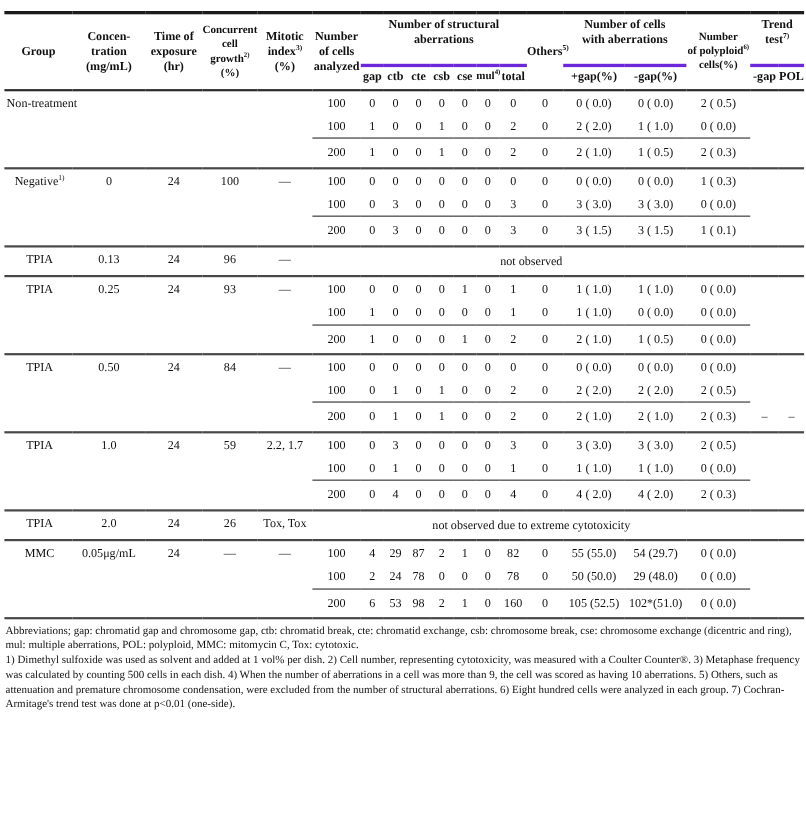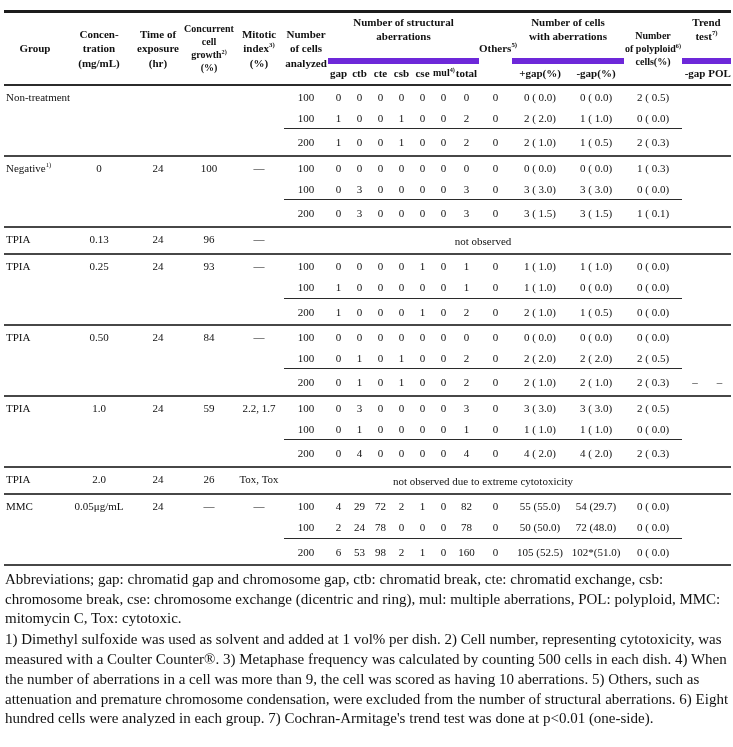--- a/index.html
+++ b/index.html
@@ -18,34 +18,34 @@
   
   table {
     border-collapse:collapse; table-layout:fixed;
     width:727px; margin-top:7px;
     font-size:11px;
     border-top:3px solid #1c1c1c;
   }
   thead { border-bottom:2px solid #2b2b2b; }
   tbody { border-bottom:2px solid #474747; }
   th { font-weight:bold; vertical-align:middle; text-align:center; padding:2px 0; line-height:1.3; }
-  .span-head { border-bottom:6px solid #6d28d9; padding-bottom:14px; }
+  .span-head { border-bottom:3px solid #6d28d9; padding-bottom:14px; }
   .sub { padding:2px 0 4px; }
   .sm { font-size:10px;margin-top:16px; }
   sup { font-size:0.62em; line-height:0; }
 
   td { text-align:center; vertical-align:top; padding:4px 0 3px; line-height:1.3; }
-  td.g { text-align:left; padding-left:2px; white-space:nowrap; overflow:visible;margin-left:24px; }
+  td.g { text-align:center; padding-left:2px; white-space:nowrap; overflow:visible;margin-left:24px; }
   td.i { white-space:nowrap; }
   tr.total td { padding-top:6px; padding-bottom:5px; }
   tr.total td.d { border-top:1px solid #2b2b2b; }
   td.note { padding:6px 0 5px;text-align:center; }
 
   
-  .footnotes { margin-top:4px; padding-left:1px; font-size:15px; line-height:1.32; }
+  .footnotes { margin-top:4px; padding-left:1px; font-size:10px; line-height:1.32; }
   .fn { margin:0 0 1px 0; }
 </style>
 </head>
 <body>
 
 <div class="page">
 
 
   <table id="main-table">
     <colgroup>
@@ -399,21 +399,21 @@
       <tbody>
         <tr>
           <td class="g" rowspan="3">MMC</td>
           <td class="i" rowspan="3">0.05μg/mL</td>
           <td class="i" rowspan="3">24</td>
           <td class="i" rowspan="3">—</td>
           <td class="i" rowspan="3">—</td>
           <td class="d">100</td>
           <td class="d">4</td>
           <td class="d">29</td>
-          <td class="d">72</td>
+          <td class="d">87</td>
           <td class="d">2</td>
           <td class="d">1</td>
           <td class="d">0</td>
           <td class="d">82</td>
           <td class="d">0</td>
           <td class="d">55 (55.0)</td>
           <td class="d">54 (29.7)</td>
           <td class="d">0 ( 0.0)</td>
           <td class="t"></td>
           <td class="t"></td>
@@ -422,21 +422,21 @@
           <td class="d">100</td>
           <td class="d">2</td>
           <td class="d">24</td>
           <td class="d">78</td>
           <td class="d">0</td>
           <td class="d">0</td>
           <td class="d">0</td>
           <td class="d">78</td>
           <td class="d">0</td>
           <td class="d">50 (50.0)</td>
-          <td class="d">72 (48.0)</td>
+          <td class="d">29 (48.0)</td>
           <td class="d">0 ( 0.0)</td>
           <td class="t"></td>
           <td class="t"></td>
         </tr>
         <tr class="total">
           <td class="d">200</td>
           <td class="d">6</td>
           <td class="d">53</td>
           <td class="d">98</td>
           <td class="d">2</td>

